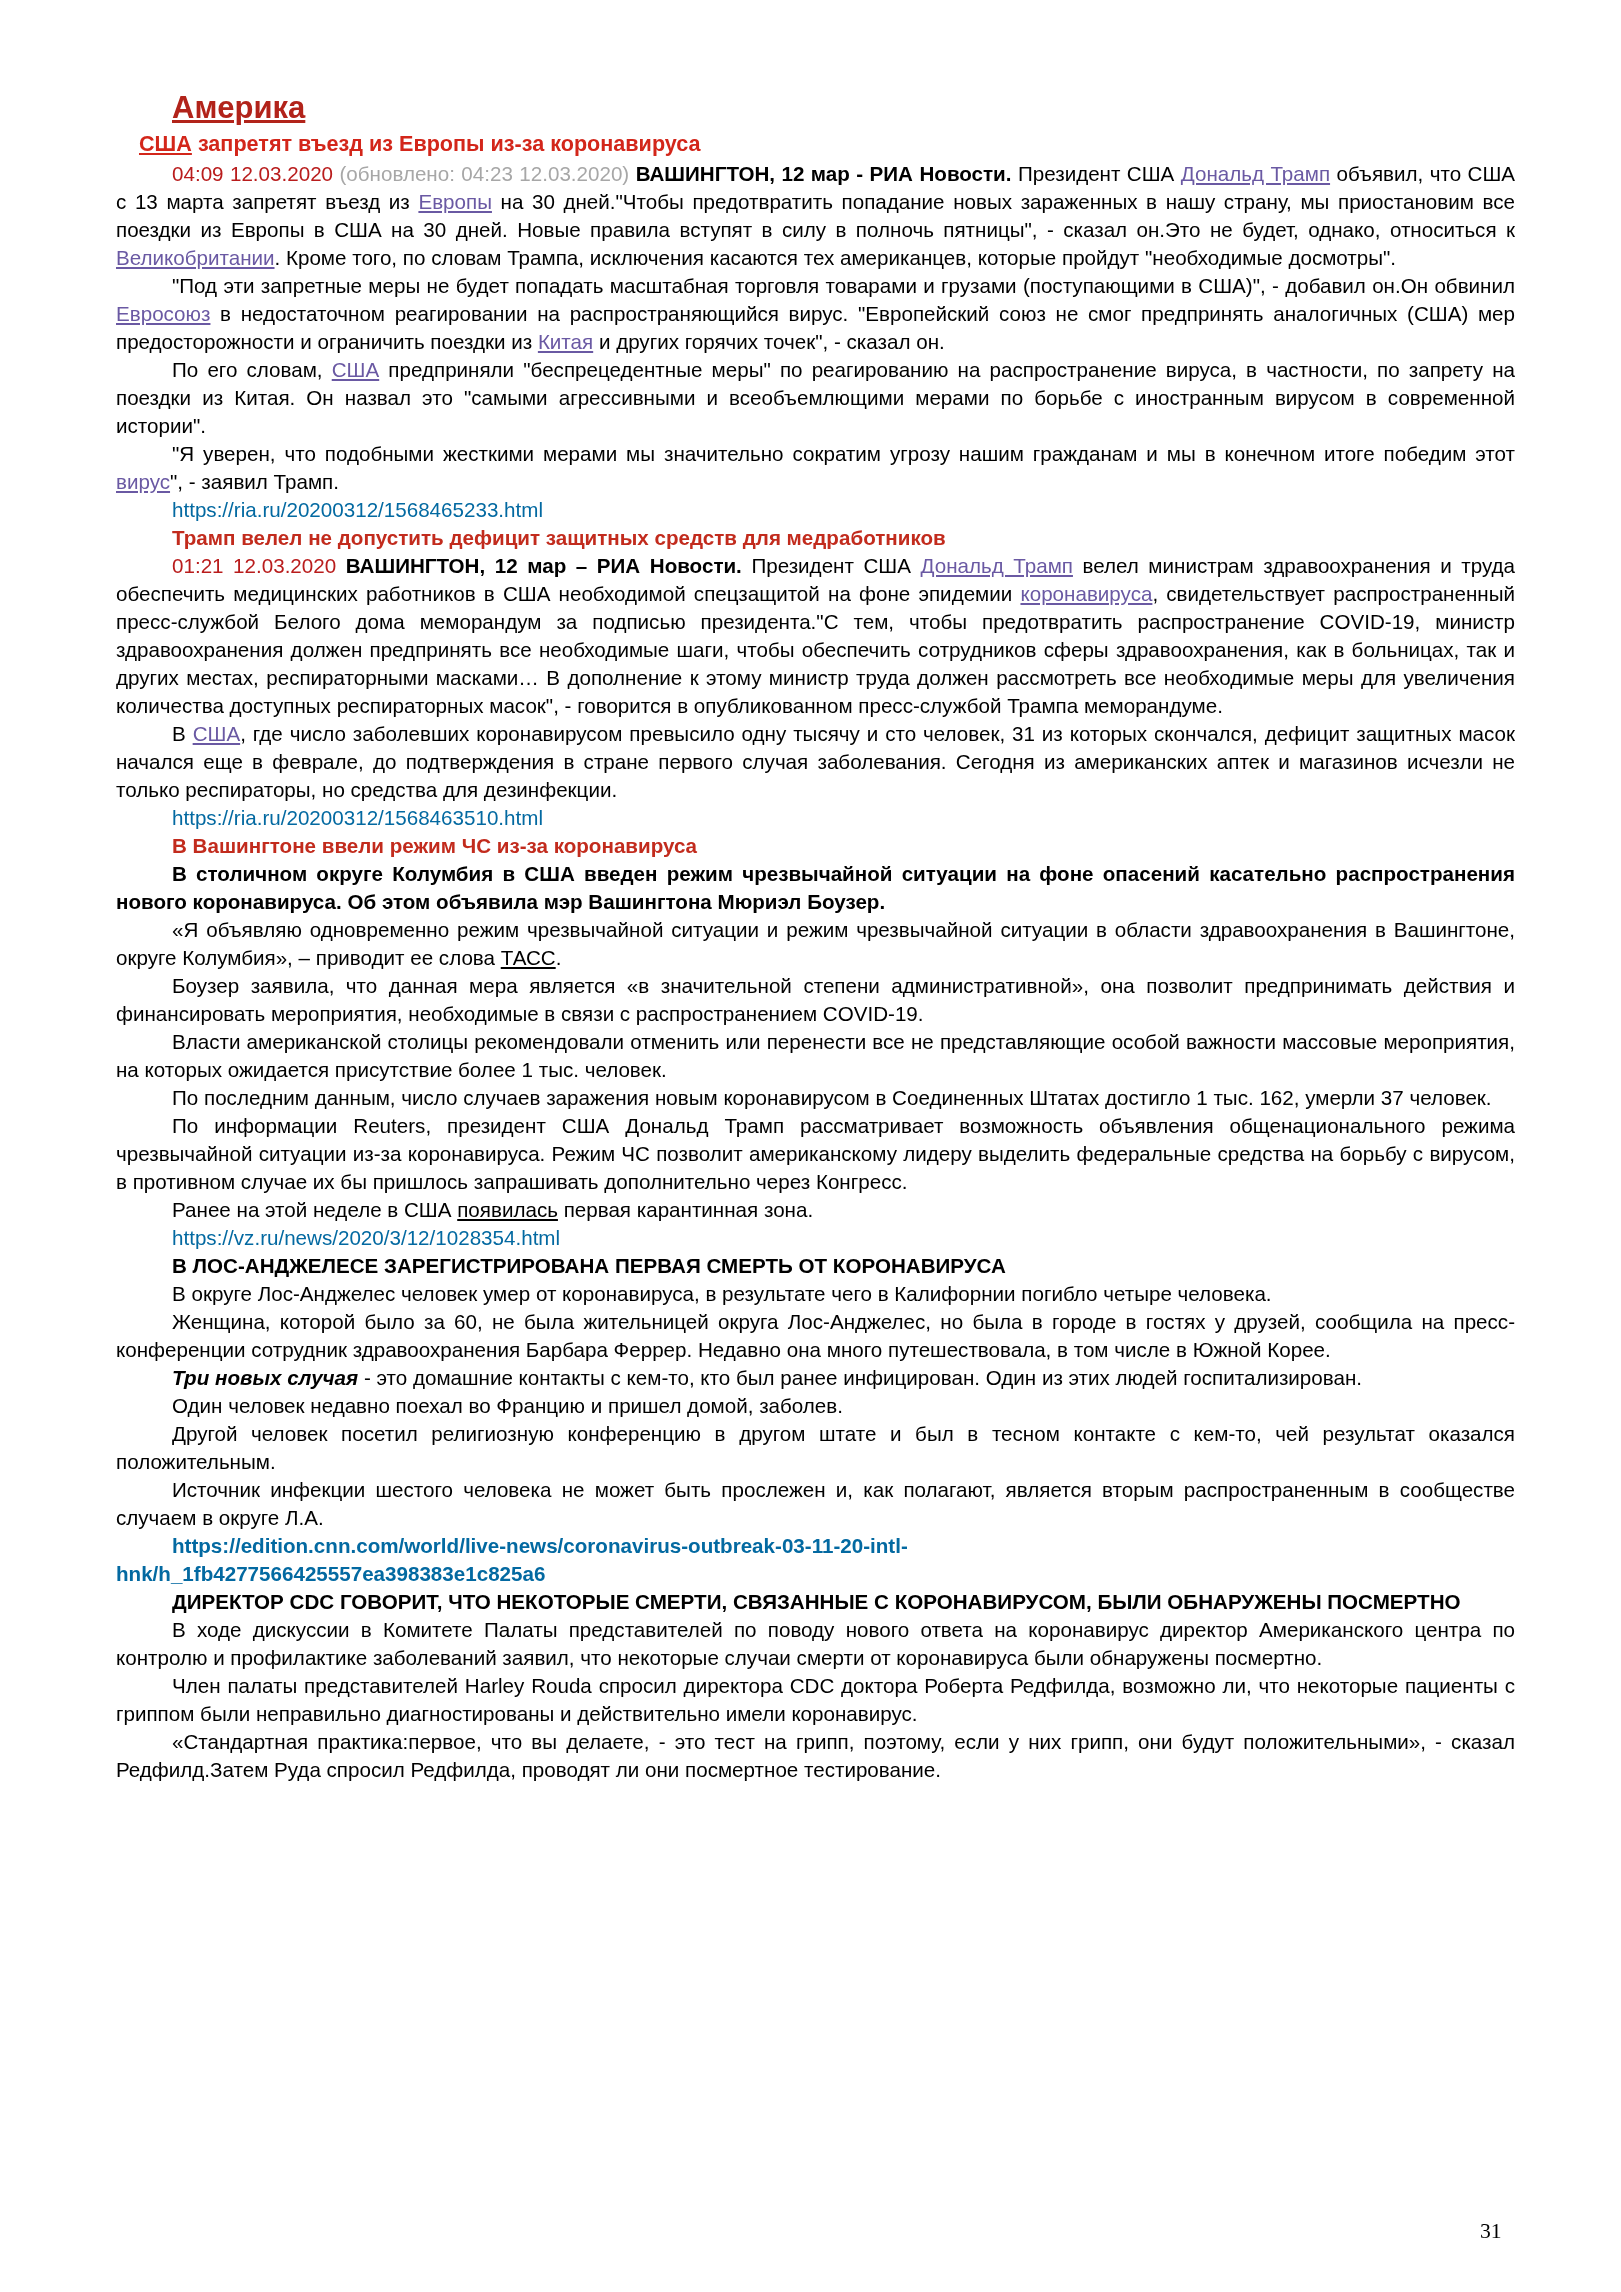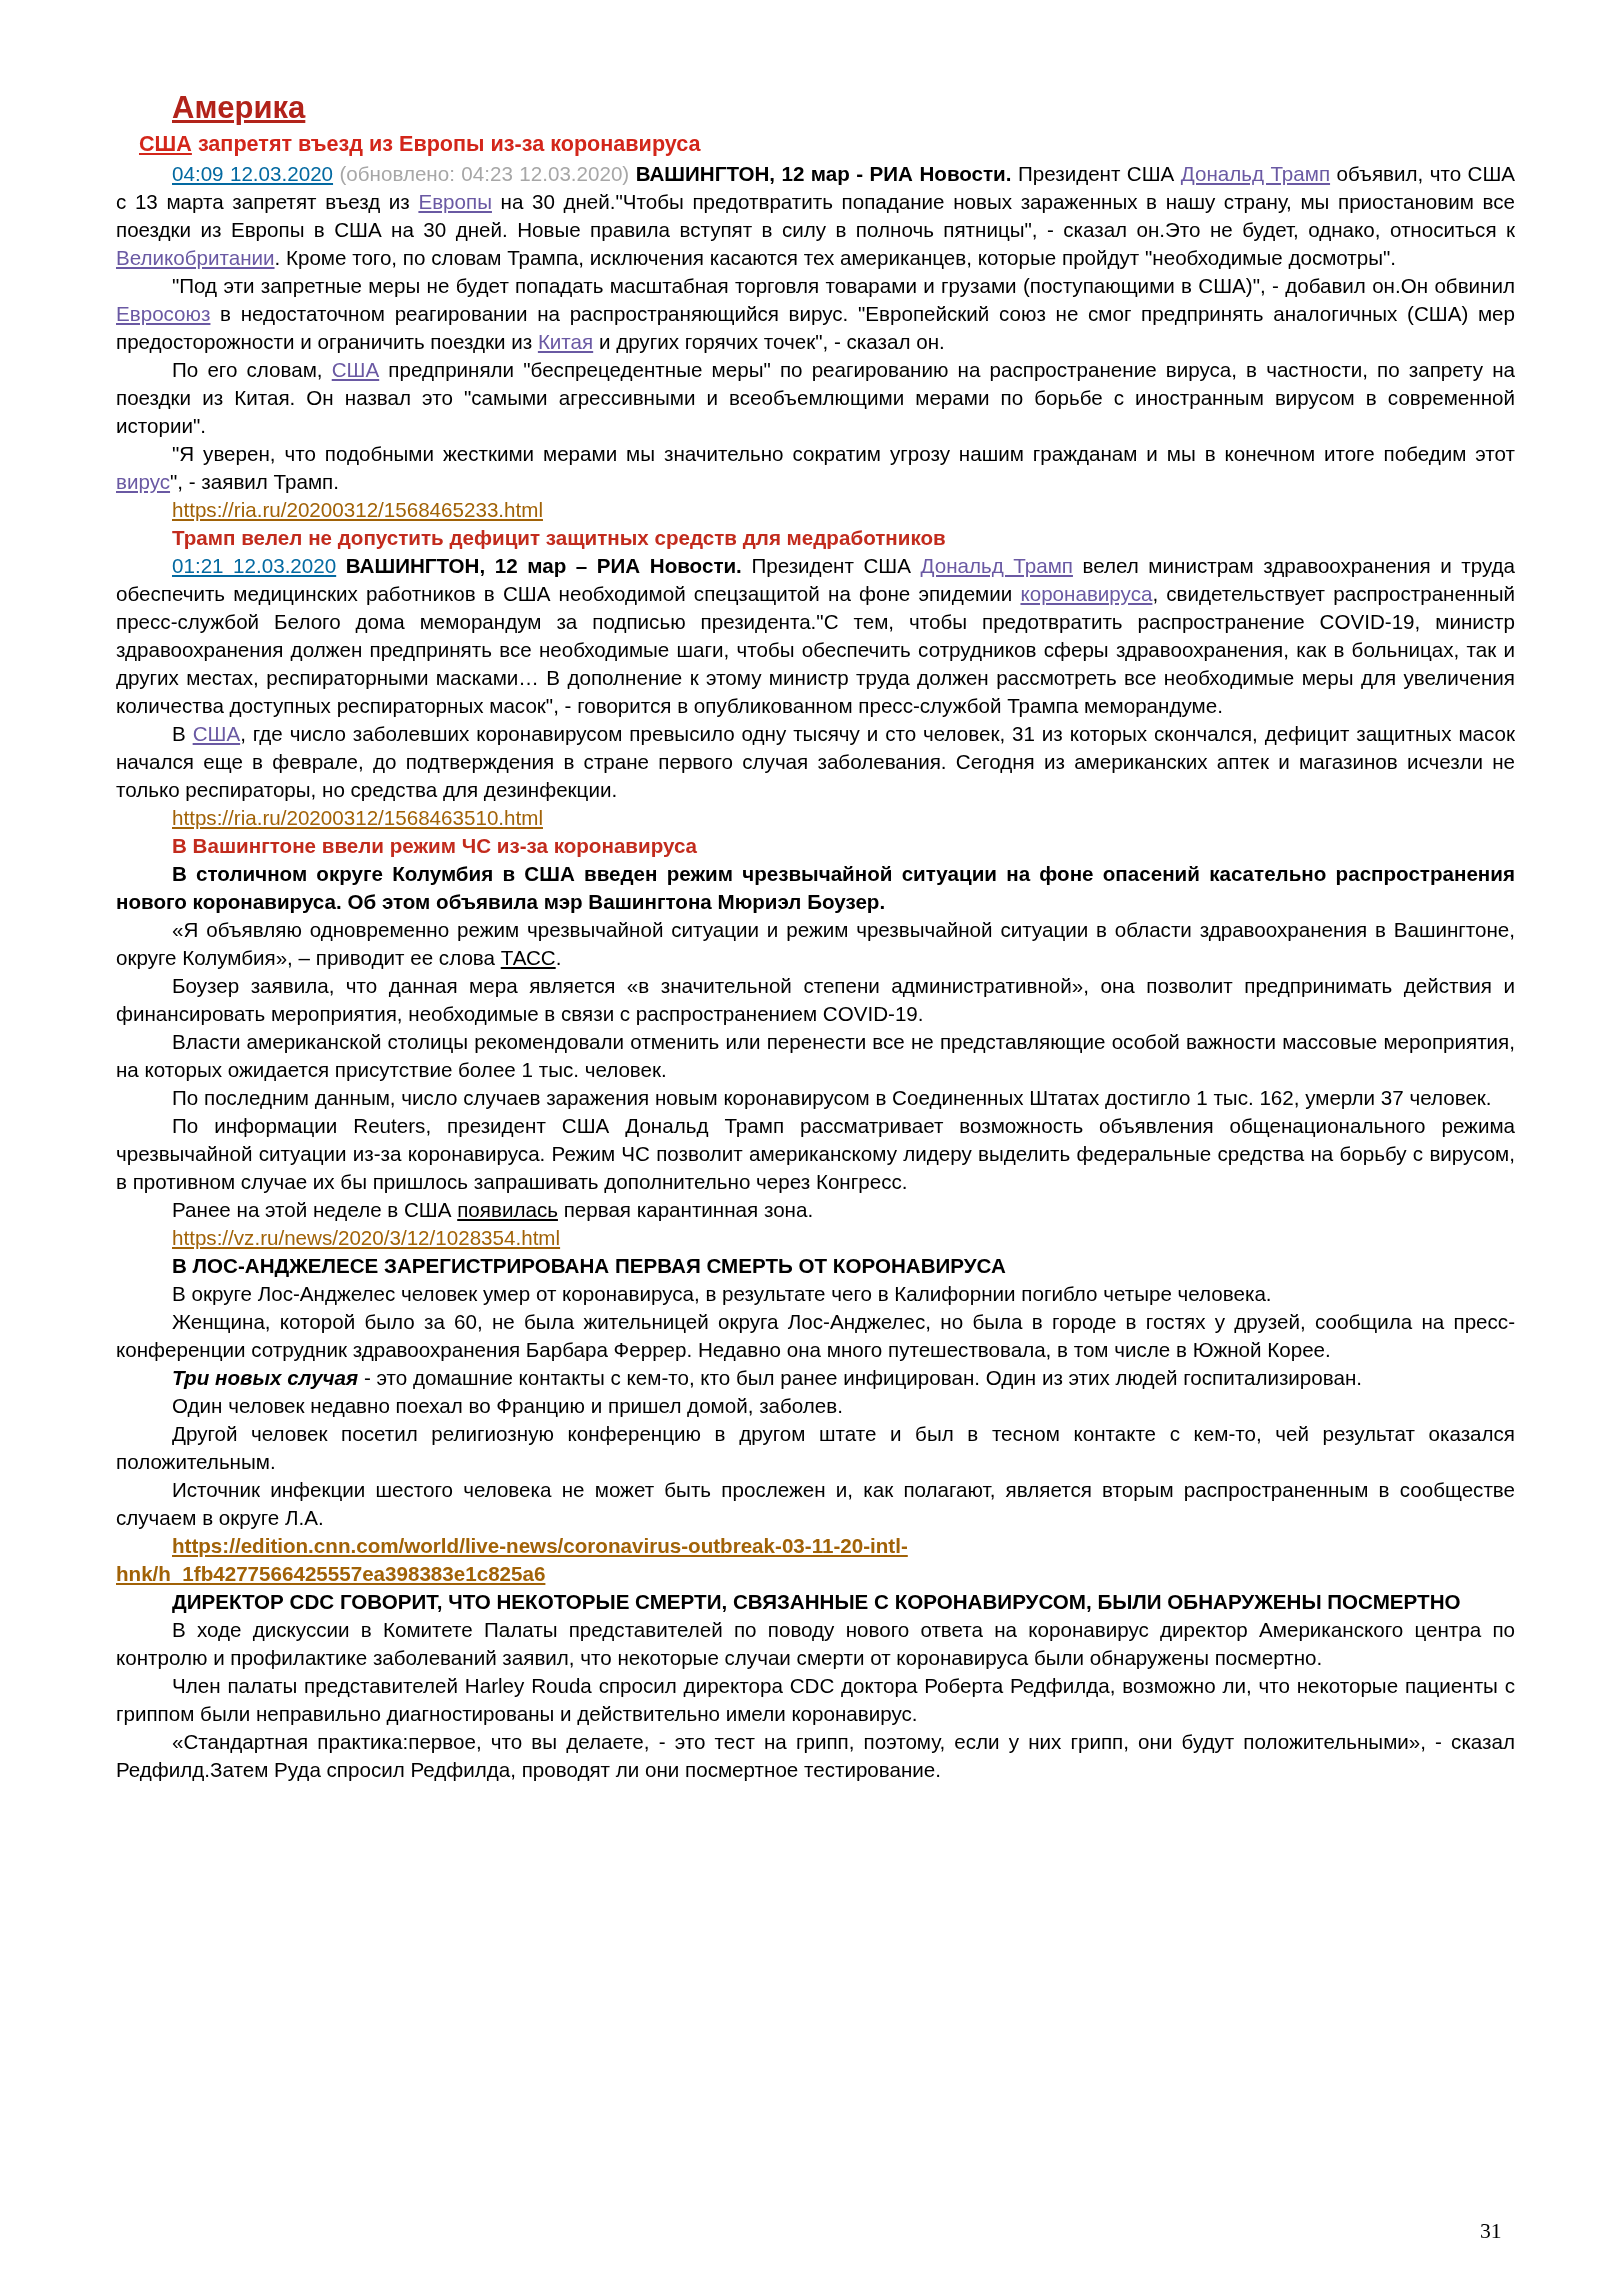--- a/index.html
+++ b/index.html
@@ -26,25 +26,25 @@
     margin:0 0 2.9px 56px;
   }
   h2.headline1 {
     font-size:21.6px; line-height:28px; font-weight:bold;
     color:#D3261A; margin:0 0 2px 23px;
   }
   .hl-link { color:#D3261A; text-decoration:underline; }
   .subhead { color:#C22B1D; font-weight:bold; }
   .caps { font-weight:bold; }
   .gray { color:#A7A7A7; }
-  .gray-u { color:#0369a1; text-decoration:underline; }
+  .gray-u { color:#b91c1c; }
   .b { font-weight:bold; }
   .bi { font-weight:bold; font-style:italic; }
   a.vlink { color:#6A59A3; text-decoration:underline; cursor:pointer; }
-  a.url { color:#a16207; text-decoration:underline; cursor:pointer; }
+  a.url { color:#0369a1; cursor:pointer; }
   a.url.b { font-weight:bold; }
   a.blk { color:#000; text-decoration:underline; cursor:pointer; }
   .pagenum {
     position:absolute; top:2217px; left:1480px;
     font-family:"Liberation Serif","DejaVu Serif",serif;
     font-size:21.6px; color:#000;
   }
 </style>
 </head>
 <body>

